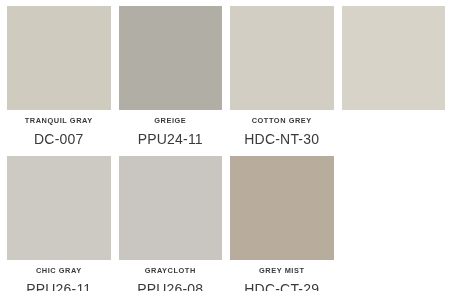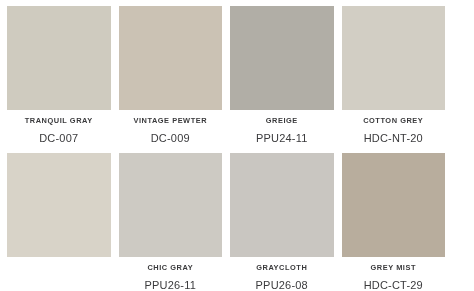--- a/index.html
+++ b/index.html
@@ -56,59 +56,52 @@
     letter-spacing: 0.55px;
     color: #3a3a3c;
     text-transform: uppercase;
     line-height: 1.1;
     text-align: center;
     white-space: nowrap;
   }
 
   .swatch-code {
     margin-top: 7px;
-    font-size: 11px;
+    font-size: 14px;
     font-weight: normal;
     letter-spacing: 0.2px;
     color: #3a3a3c;
     line-height: 1.1;
     text-align: center;
     white-space: nowrap;
   }
 </style>
 </head>
 <body style="background: rgb(255, 255, 255);">
 
 <div class="palette-grid">
     <div class="swatch-cell">
       <div class="swatch-chip" style="background: rgb(207, 203, 191);"></div>
       <div class="swatch-caption">
         <div class="swatch-name">TRANQUIL GRAY</div>
         <div class="swatch-code">DC-007</div>
       </div>
     </div>
     <div class="swatch-cell">
-      <div class="swatch-chip" style="background: rgb(203, 194, 180);"></div>
-      <div class="swatch-caption">
-        <div class="swatch-name">VINTAGE PEWTER</div>
-        <div class="swatch-code">DC-009</div>
-      </div>
-    </div>
-    <div class="swatch-cell">
       <div class="swatch-chip" style="background: rgb(177, 174, 166);"></div>
       <div class="swatch-caption">
         <div class="swatch-name">GREIGE</div>
         <div class="swatch-code">PPU24-11</div>
       </div>
     </div>
     <div class="swatch-cell">
       <div class="swatch-chip" style="background: rgb(210, 206, 196);"></div>
       <div class="swatch-caption">
         <div class="swatch-name">COTTON GREY</div>
-        <div class="swatch-code">HDC-NT-20</div>
+        <div class="swatch-code">HDC-NT-30</div>
       </div>
     </div>
     <div class="swatch-cell">
       <div class="swatch-chip" style="background: rgb(216, 211, 200);"></div>
     </div>
     <div class="swatch-cell">
       <div class="swatch-chip" style="background: rgb(205, 202, 195);"></div>
       <div class="swatch-caption">
         <div class="swatch-name">CHIC GRAY</div>
         <div class="swatch-code">PPU26-11</div>

